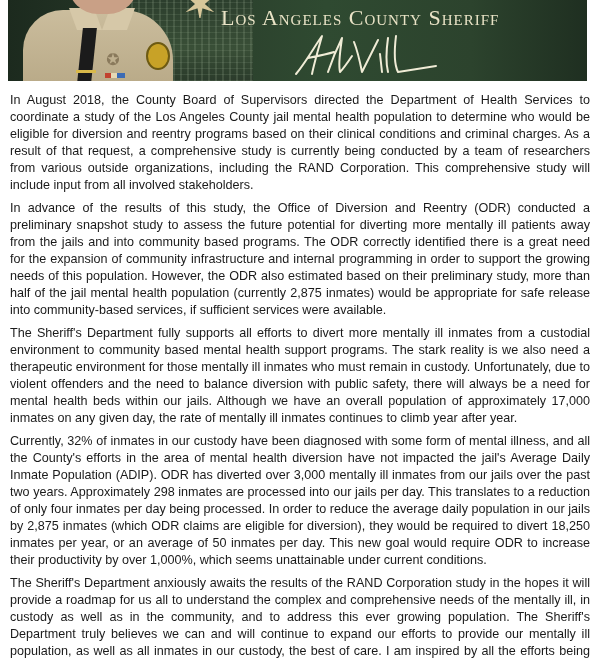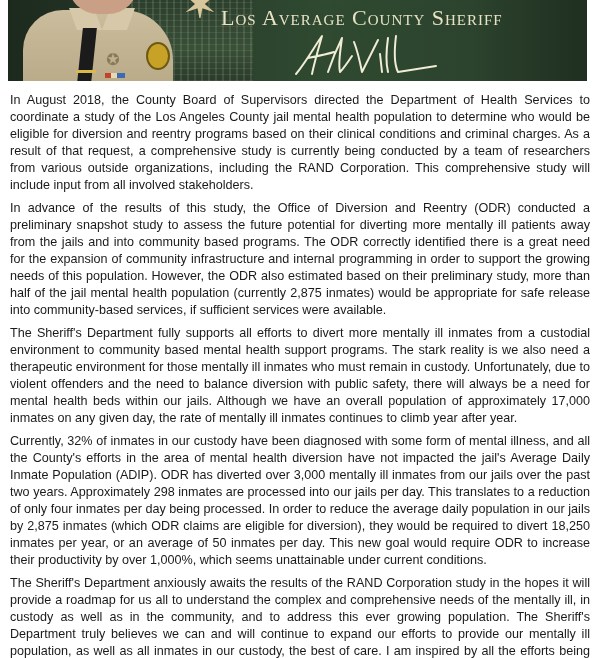--- a/index.html
+++ b/index.html
@@ -180,21 +180,21 @@
     <div class="collar-l"></div>
     <div class="collar-r"></div>
     <div class="face"></div>
     <div class="tie"></div>
     <div class="tie-bar"></div>
     <div class="badge">✪</div>
     <div class="ribbons"></div>
     <div class="patch"></div>
   </div>
   <div class="star-badge">✶</div>
-  <div class="title">Los Average County Sheriff</div>
+  <div class="title">Los Angeles County Sheriff</div>
   <svg class="signature" viewBox="0 0 150 46">
     <path d="M8 42 C 18 30, 28 12, 34 4 C 30 18, 26 32, 24 42 M20 26 C 30 24, 40 22, 46 20 M40 40 C 44 28, 50 14, 54 6 C 52 20, 50 32, 52 40 C 56 36, 60 30, 64 24 M66 10 C 70 20, 72 30, 74 40 C 80 28, 86 16, 90 8 M92 22 L 94 40 M100 6 C 98 20, 98 32, 100 40 M108 4 C 106 20, 106 32, 110 40 C 122 38, 136 36, 148 34" fill="none" stroke="#f0ecd6" stroke-width="2" stroke-linecap="round" stroke-linejoin="round"></path>
   </svg>
 </div>
 
 <div class="content">
   <p>In August 2018, the County Board of Supervisors directed the Department of Health Services to coordinate a study of the Los Angeles County jail mental health population to determine who would be eligible for diversion and reentry programs based on their clinical conditions and criminal charges.  As a result of that request, a comprehensive study is currently being conducted by a team of researchers from various outside organizations, including the RAND Corporation.  This comprehensive study will include input from all involved stakeholders.</p>
   <p>In advance of the results of this study, the Office of Diversion and Reentry (ODR) conducted a preliminary snapshot study to assess the future potential for diverting more mentally ill patients away from the jails and into community based programs.  The ODR correctly identified there is a great need for the expansion of community infrastructure and internal programming in order to support the growing needs of this population.  However, the ODR also estimated based on their preliminary study, more than half of the jail mental health population (currently 2,875 inmates) would be appropriate for safe release into community-based services, if sufficient services were available.</p>
   <p>The Sheriff's Department fully supports all efforts to divert more mentally ill inmates from a custodial environment to community based mental health support programs.   The stark reality is we also need a therapeutic environment for those mentally ill inmates who must remain in custody.  Unfortunately, due to violent offenders and the need to balance diversion with public safety, there will always be a need for mental health beds within our jails.  Although we have an overall population of approximately 17,000 inmates on any given day, the rate of mentally ill inmates continues to climb year after year.</p>
   <p>Currently, 32% of inmates in our custody have been diagnosed with some form of mental illness, and all the County's efforts in the area of mental health diversion have not impacted the jail's Average Daily Inmate Population (ADIP).  ODR has diverted over 3,000 mentally ill inmates from our jails over the past two years.  Approximately 298 inmates are processed into our jails per day.  This translates to a reduction of only four inmates per day being processed.  In order to reduce the average daily population in our jails by 2,875 inmates (which ODR claims are eligible for diversion), they would be required to divert 18,250 inmates per year, or an average of 50 inmates per day.  This new goal would require ODR to increase their productivity by over 1,000%, which seems unattainable under current conditions.</p>

